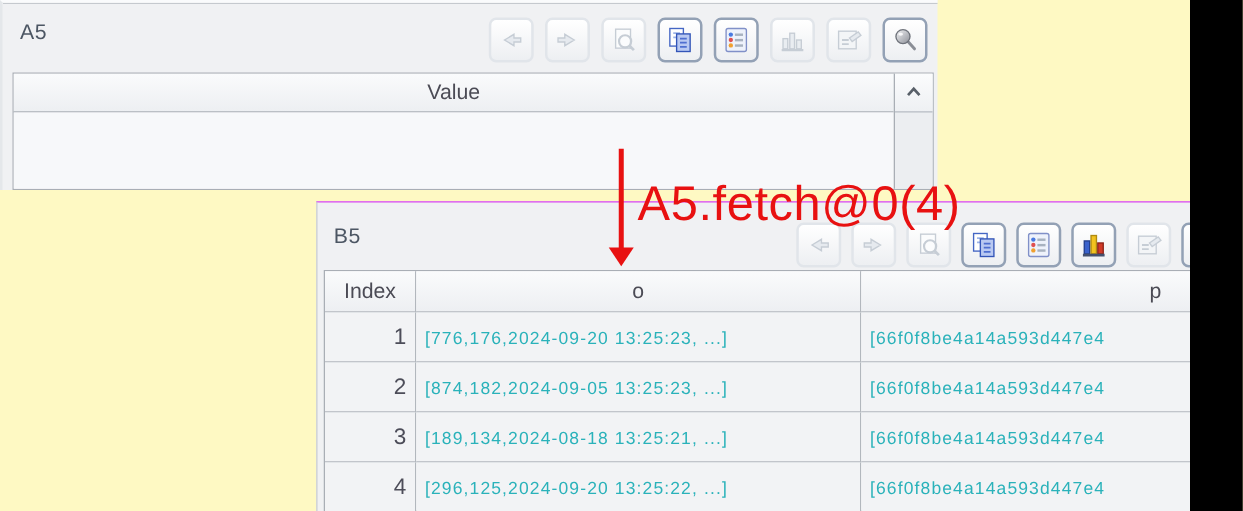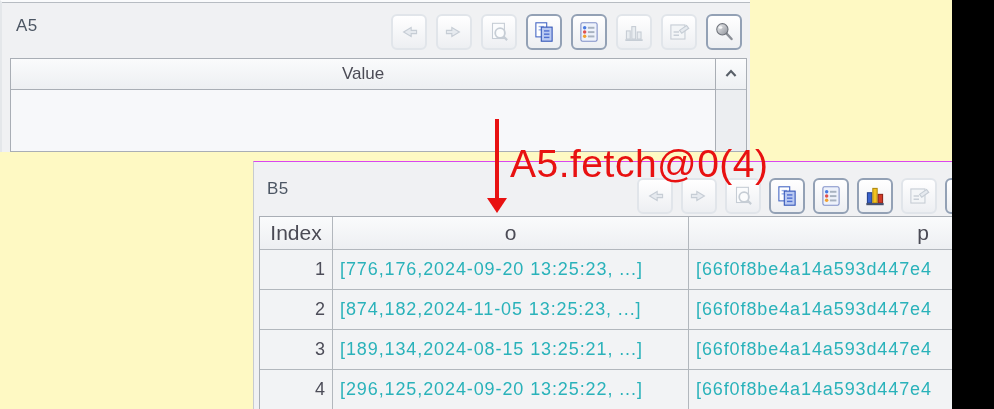--- a/index.html
+++ b/index.html
@@ -56,26 +56,26 @@
   .a5-grid .scroll-up { height:31px; }
 
   
   .b5-grid { left:5px; top:54px; width:733px; height:193px; }
   .b5-main { flex:1; min-width:0; display:grid;
     grid-template-columns:73px 356px 1fr;
     grid-template-rows:33px repeat(4,40px); }
   .b5-main > div { border-right:1px solid #b2b7bd; border-bottom:1px solid #b2b7bd;
     display:flex; align-items:center; overflow:hidden; white-space:nowrap; }
   .hdr-cell { background:linear-gradient(180deg,#fafbfc,#edeff2);
-    font-size:21px; color:#4b4b55; justify-content:center; }
+    font-size:17px; color:#4b4b55; justify-content:center; }
   .hdr-cell.hdr-p { justify-content:flex-end; padding-right:30px; }
   .idx-cell { background:#f2f3f5; justify-content:flex-end; padding-right:7px;
     font-size:18px; color:#4d4d59; }
   .val-cell { background:#f2f3f5; padding-left:7px;
-    font-size:18px; letter-spacing:.9px; color:#2ab2ba; }
+    font-size:14px; letter-spacing:.9px; color:#2ab2ba; }
   .b5-grid .scroll-up { height:33px; }
 
   
   .annotation { position:absolute; left:0; top:0; width:100%; height:100%; pointer-events:none; }
   .fetch-line { position:absolute; left:495px; top:119px; width:4px; height:80px; background:#e81111; }
   .fetch-head { position:absolute; left:487px; top:198px; width:0; height:0;
     border-left:10px solid transparent; border-right:10px solid transparent;
     border-top:15px solid #e81111; }
   .fetch-label { position:absolute; left:510px; top:142px;
     font-size:39px; color:#e81111; letter-spacing:.5px; }
@@ -250,25 +250,25 @@
       <div class="b5-main">
         <div class="hdr-cell">Index</div>
         <div class="hdr-cell">o</div>
         <div class="hdr-cell hdr-p">p</div>
 
         <div class="idx-cell">1</div>
         <div class="val-cell">[776,176,2024-09-20 13:25:23, ...]</div>
         <div class="val-cell">[66f0f8be4a14a593d447e4</div>
 
         <div class="idx-cell">2</div>
-        <div class="val-cell">[874,182,2024-11-05 13:25:23, ...]</div>
+        <div class="val-cell">[874,182,2024-09-05 13:25:23, ...]</div>
         <div class="val-cell">[66f0f8be4a14a593d447e4</div>
 
         <div class="idx-cell">3</div>
-        <div class="val-cell">[189,134,2024-08-15 13:25:21, ...]</div>
+        <div class="val-cell">[189,134,2024-08-18 13:25:21, ...]</div>
         <div class="val-cell">[66f0f8be4a14a593d447e4</div>
 
         <div class="idx-cell">4</div>
         <div class="val-cell">[296,125,2024-09-20 13:25:22, ...]</div>
         <div class="val-cell">[66f0f8be4a14a593d447e4</div>
       </div>
       <div class="vscroll">
         <button class="scroll-up">
           <svg viewBox="0 0 24 24">
               <polyline points="6.5,14.5 12,8.5 17.5,14.5" fill="none" stroke="#596069" stroke-width="2.6"></polyline>

